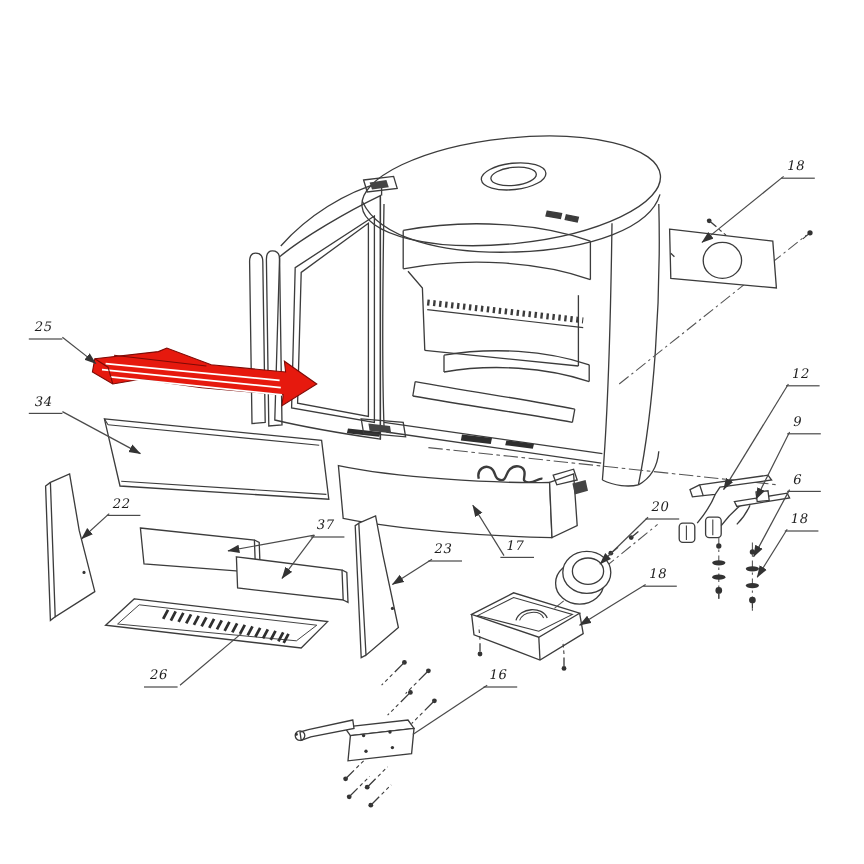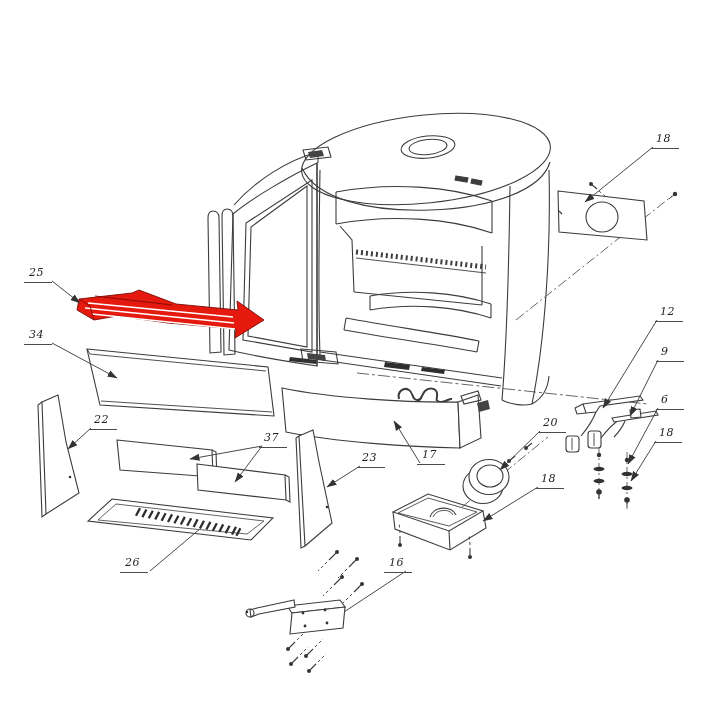--- a/index.html
+++ b/index.html
@@ -259,21 +259,21 @@
   </g>
 </svg>
 
   <div class="callout" style="left:24px;top:265px">25</div>
   <div class="callout" style="left:24px;top:327px">34</div>
   <div class="callout" style="left:89px;top:412px">22</div>
   <div class="callout" style="left:259px;top:430px">37</div>
   <div class="callout" style="left:357px;top:450px">23</div>
   <div class="callout" style="left:120px;top:555px">26</div>
   <div class="callout" style="left:417px;top:447px">17</div>
-  <div class="callout" style="left:384px;top:555px">16</div>
+  <div class="callout" style="left:403px;top:555px">16</div>
   <div class="callout" style="left:536px;top:471px">18</div>
   <div class="callout" style="left:538px;top:415px">20</div>
   <div class="callout" style="left:651px;top:131px">18</div>
   <div class="callout" style="left:655px;top:304px">12</div>
   <div class="callout" style="left:656px;top:344px">9</div>
   <div class="callout" style="left:656px;top:392px">6</div>
   <div class="callout" style="left:654px;top:425px">18</div>
 
 </div>
 

